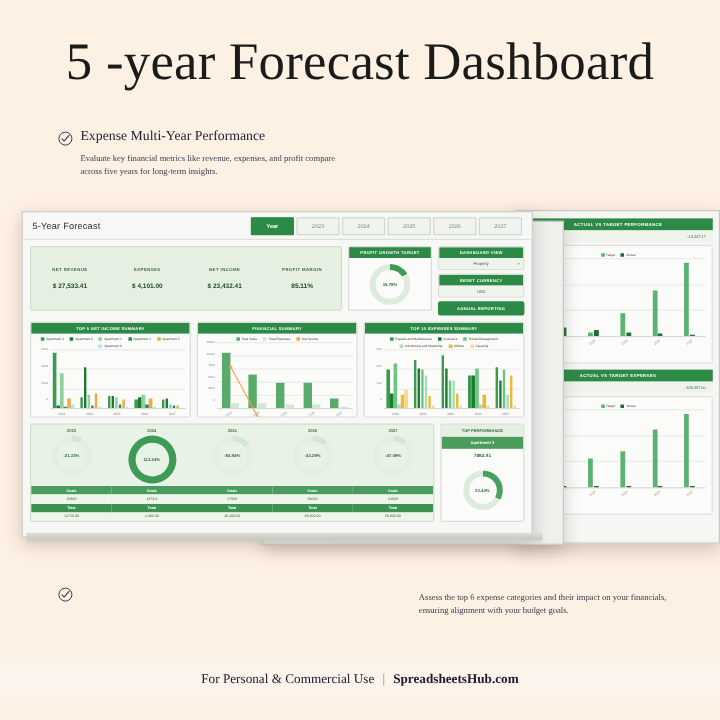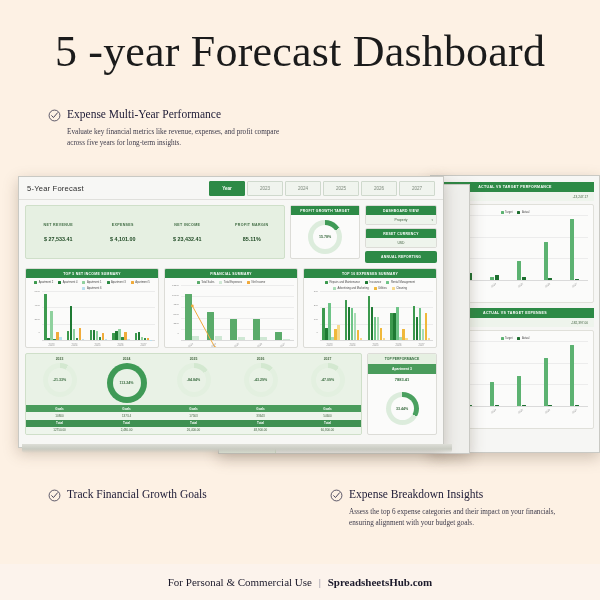--- a/index.html
+++ b/index.html
@@ -29,21 +29,21 @@
     font-family:"Liberation Serif", serif;font-size:7.2px;color:#3c3a4a;
     line-height:11px;
   }
   #feat-tl{left:48px;top:108px;}
   #feat-tr{left:330px;top:108px;}
   #feat-bl{left:48px;top:488px;}
   #feat-br{left:330px;top:488px;}
 
   
   .footer-bar{
-    position:absolute;left:0;bottom:0;width:600px;height:36px;
+    position:absolute;left:0;bottom:16px;width:600px;height:36px;
     background:#fcf3ec;display:flex;align-items:center;justify-content:center;
   }
   .footer-text{font-family:"Liberation Serif", serif;font-size:11px;color:#1c1a2b;}
   .footer-text b{font-weight:700;}
   .footer-sep{color:#8a8798;margin:0 4px;}
 
   
   .stack{position:absolute;left:18px;top:176px;width:424px;height:282px;}
 
   .sheet{
@@ -758,32 +758,24 @@
 
     <div class="sheet-shadow-strip"></div>
   </div>
 
   <div class="feat" id="feat-bl">
     <div class="feat-head">
       <svg class="chk" viewBox="0 0 24 24">
         <circle cx="12" cy="12" r="10" fill="none" stroke="#2c2a44" stroke-width="1.4"></circle>
         <path d="M6.8 12.4l3.3 3.3L17.6 7" fill="none" stroke="#2c2a44" stroke-width="1.6" stroke-linecap="round"></path>
       </svg>
-      <div class="feat-title">Track Financial Growth Goals</div>
     </div>
   </div>
 
   <div class="feat" id="feat-br">
-    <div class="feat-head">
-      <svg class="chk" viewBox="0 0 24 24">
-        <circle cx="12" cy="12" r="10" fill="none" stroke="#2c2a44" stroke-width="1.4"></circle>
-        <path d="M6.8 12.4l3.3 3.3L17.6 7" fill="none" stroke="#2c2a44" stroke-width="1.6" stroke-linecap="round"></path>
-      </svg>
-      <div class="feat-title">Expense Breakdown Insights</div>
-    </div>
     <div class="feat-body">Assess the top 6 expense categories and their impact on your financials, ensuring alignment with your budget goals.</div>
   </div>
 
   <div class="footer-bar">
     <div class="footer-text">
       <span>For Personal &amp; Commercial Use</span>
       <span class="footer-sep">|</span>
       <b>SpreadsheetsHub.com</b>
     </div>
   </div>

